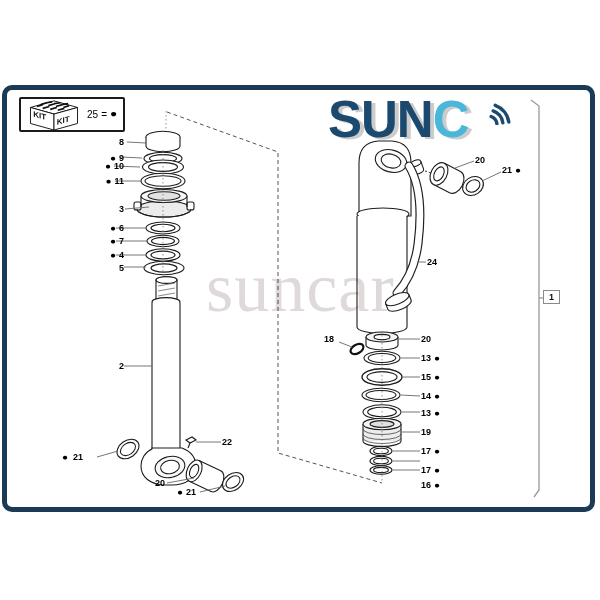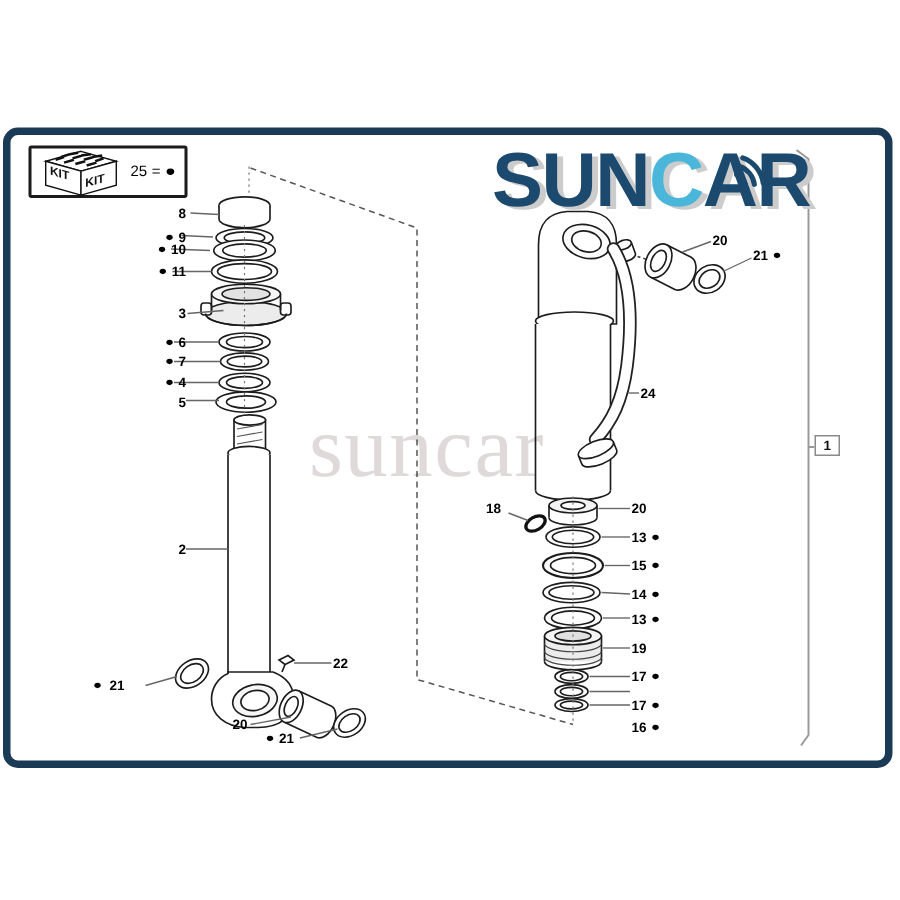--- a/index.html
+++ b/index.html
@@ -1,22 +1,22 @@
 <!DOCTYPE html>
 <html><head>
 <meta charset="utf-8">
 <style>
   html,body{margin:0;padding:0;background:#fff;}
   .canvas{position:relative;width:600px;height:600px;background:#fff;overflow:hidden;
           font-family:"Liberation Sans",sans-serif;}
   .frame{position:absolute;left:2px;top:85px;width:593px;height:427px;box-sizing:border-box;
          border:5px solid #1a3a56;border-radius:10px;background:#fff;}
   .diagram-svg{position:absolute;left:0;top:0;width:600px;height:600px;z-index:2;}
-  .watermark{position:absolute;left:206px;top:258px;z-index:3;font-family:"Liberation Serif",serif;
-             font-size:58px;line-height:80px;letter-spacing:1px;color:#c9bfbf;opacity:.6;
+  .watermark{position:absolute;left:206px;top:248px;z-index:3;font-family:"Liberation Serif",serif;
+             font-size:70px;line-height:80px;letter-spacing:1px;color:#c9bfbf;opacity:.6;
              mix-blend-mode:multiply;pointer-events:none;}
   .pl{position:absolute;z-index:4;display:flex;align-items:center;gap:3px;
       font-size:9px;font-weight:bold;color:#000;line-height:10px;white-space:nowrap;}
   .pl.r{justify-content:flex-end;text-align:right;}
   .mk{font-size:10px;line-height:9px;transform:scaleY(.85);}
   .kitbox{position:absolute;left:19px;top:97px;width:106px;height:35px;z-index:5;box-sizing:border-box;
           border:2px solid #1b1b1b;border-radius:2px;background:#fff;display:flex;align-items:center;}
   .kitbox .cube{margin-left:4px;}
   .kitlegend{display:flex;align-items:center;gap:3px;font-size:10px;font-weight:normal;margin-left:4px;}
   .refbox{position:absolute;left:543px;top:290px;width:17px;height:14px;z-index:4;box-sizing:border-box;
@@ -325,21 +325,20 @@
     <div class="kitlegend">
       <span>25</span>
         <span>=</span>
         <span class="mk" style="font-size:12px">●</span>
     </div>
   </div>
 
   <div class="logo">
     <span>SUN</span>
       <span class="c">C</span>
-      <span>AR</span>
     <svg class="logo-arcs" width="34" height="30" viewBox="0 0 34 30">
       <g stroke="#1c4a6e" stroke-width="3.4" fill="none" stroke-linecap="round">
         <path d="M6.1,21.5 A9,9 0 0 1 11.9,28.7"></path>
         <path d="M8.1,15.9 A15,15 0 0 1 17.9,27.9"></path>
         <path d="M10.2,10.3 A21,21 0 0 1 23.8,27.1"></path>
       </g>
     </svg>
   </div>
 
 </div>

